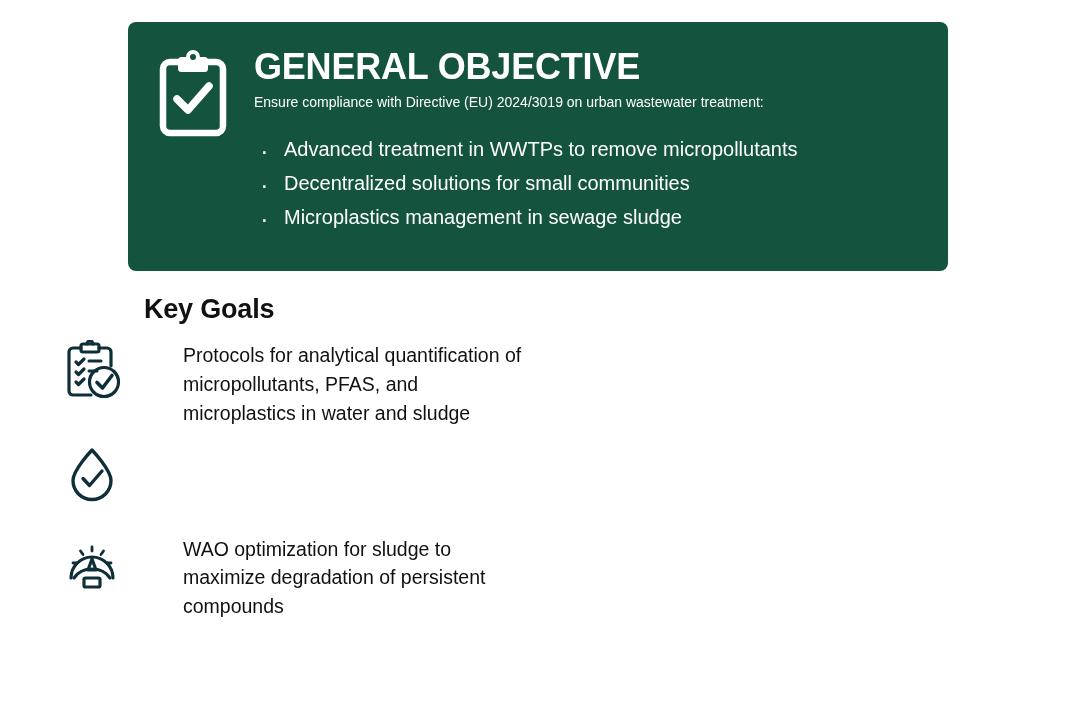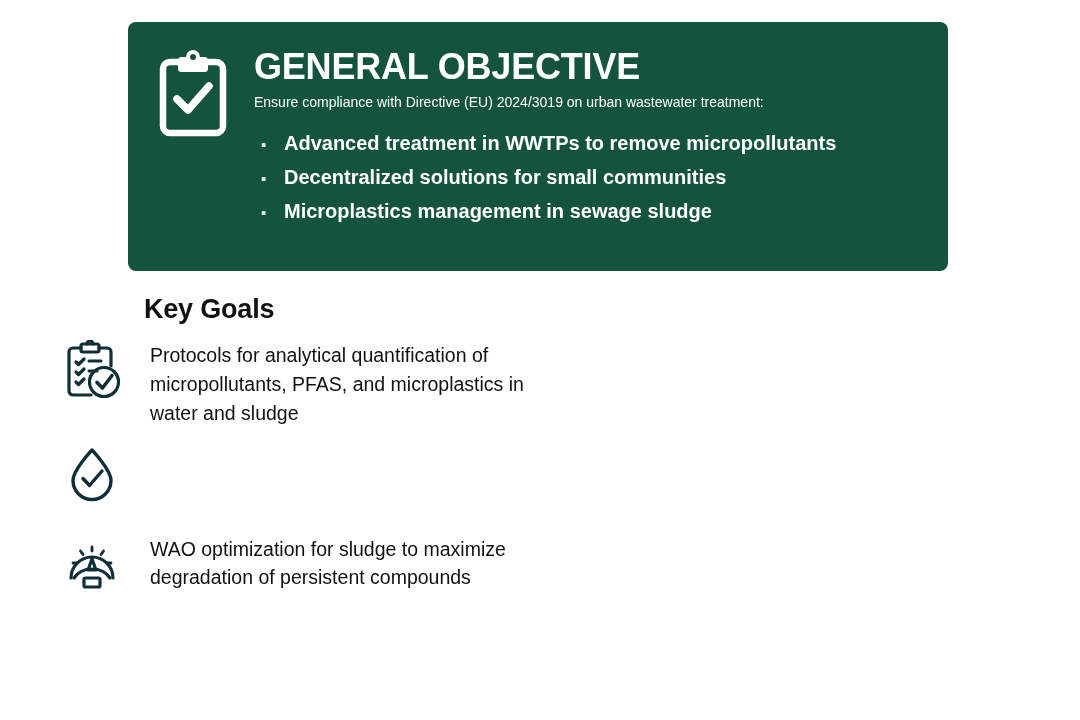--- a/index.html
+++ b/index.html
@@ -49,23 +49,22 @@
   }
   #banner-subtitle {
     color: #ffffff;
     font-size: 14px;
     line-height: 1.55;
     margin: 0 0 6px 0;
     max-width: 680px;
   }
   .banner-bullets {
     list-style: none;
-    margin: 14px 0 0 0;
+    margin: 20px 0 0 0;
     padding: 0;
-    font-weight: bold;
   }
   .banner-bullets li {
     color: #ffffff;
     font-size: 20px;
     line-height: 1.68;
     position: relative;
     padding-left: 30px;
   }
   .banner-bullets li::before {
     content: "\00B7";
@@ -111,20 +110,21 @@
   .goal-col.right {
     position: absolute;
     left: 548px;
     top: -2px;
     width: 500px;
   }
 
   .goal-item {
     display: flex;
     align-items: flex-start;
+    gap: 33px;
   }
   .goal-icon {
     flex: 0 0 auto;
     width: 72px;
     height: 72px;
     display: flex;
     align-items: flex-start;
     justify-content: center;
     padding-top: 2px;
   }

